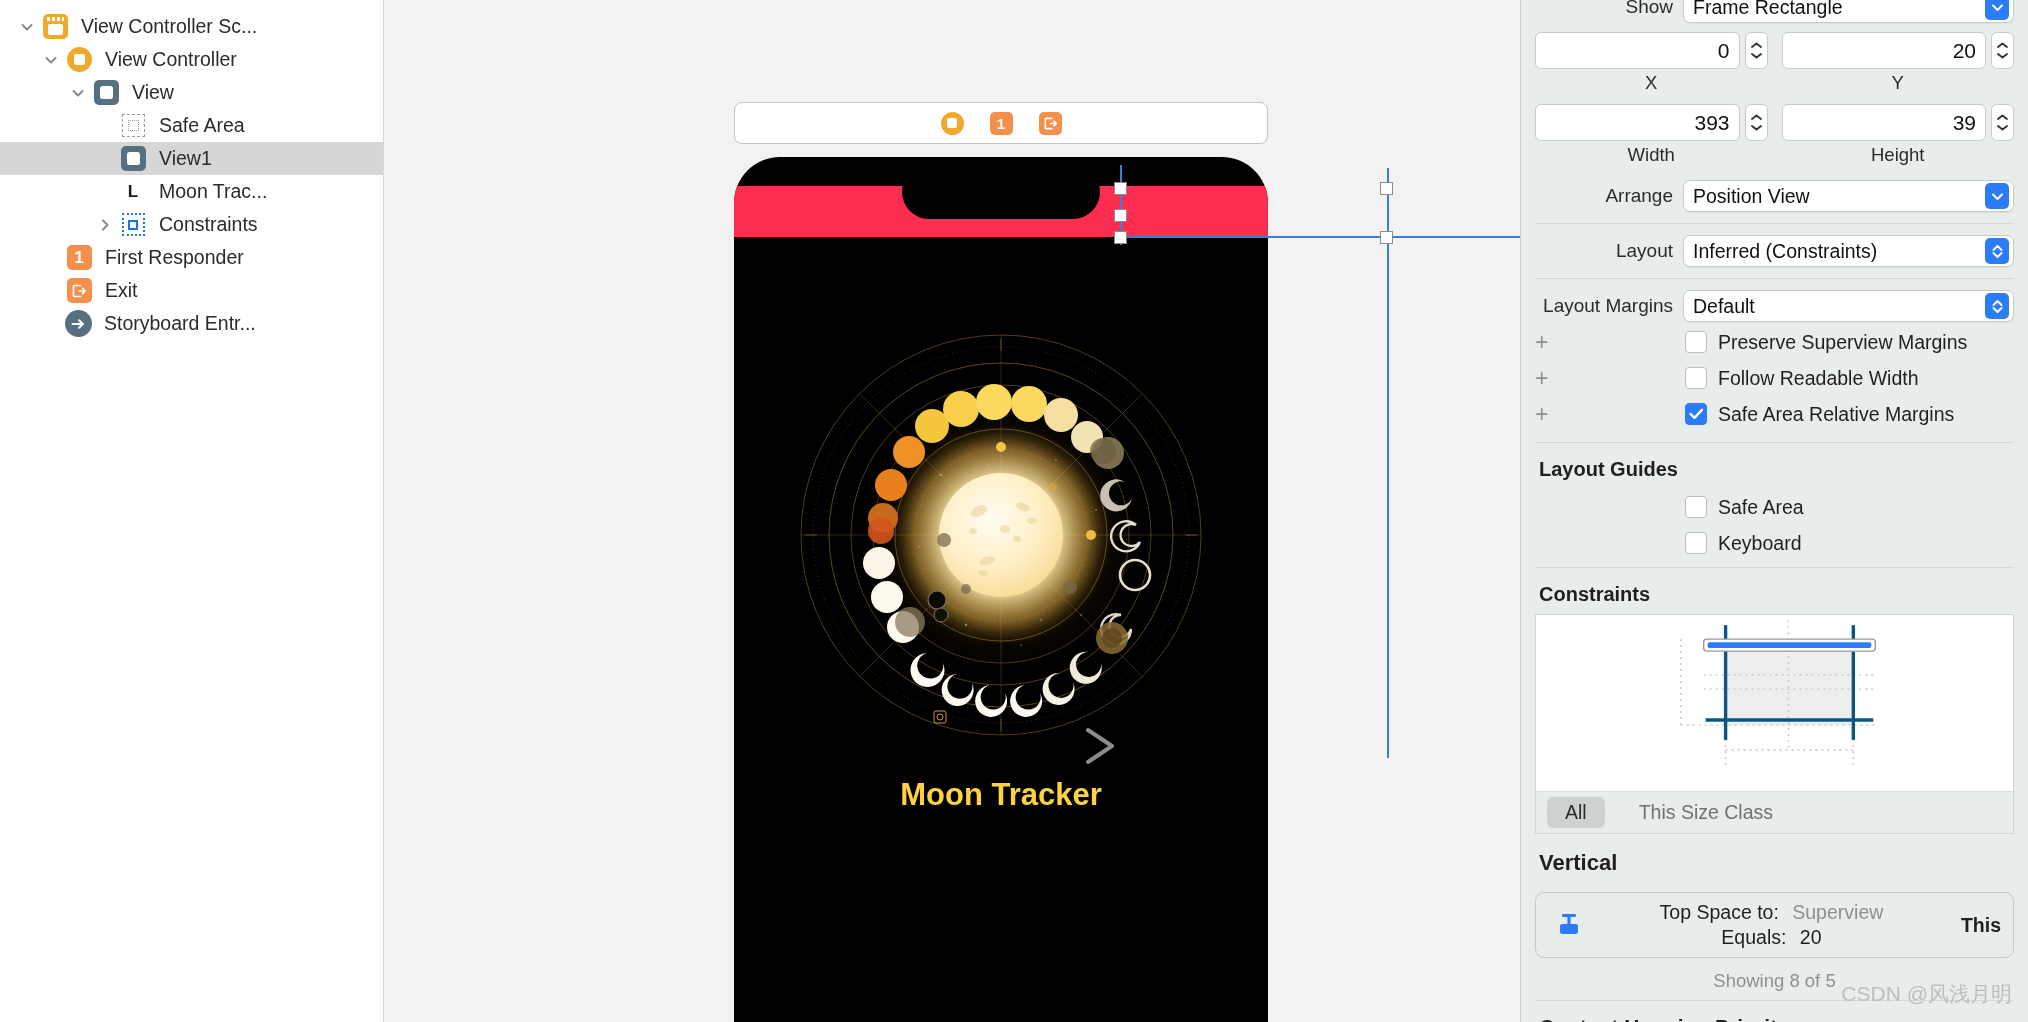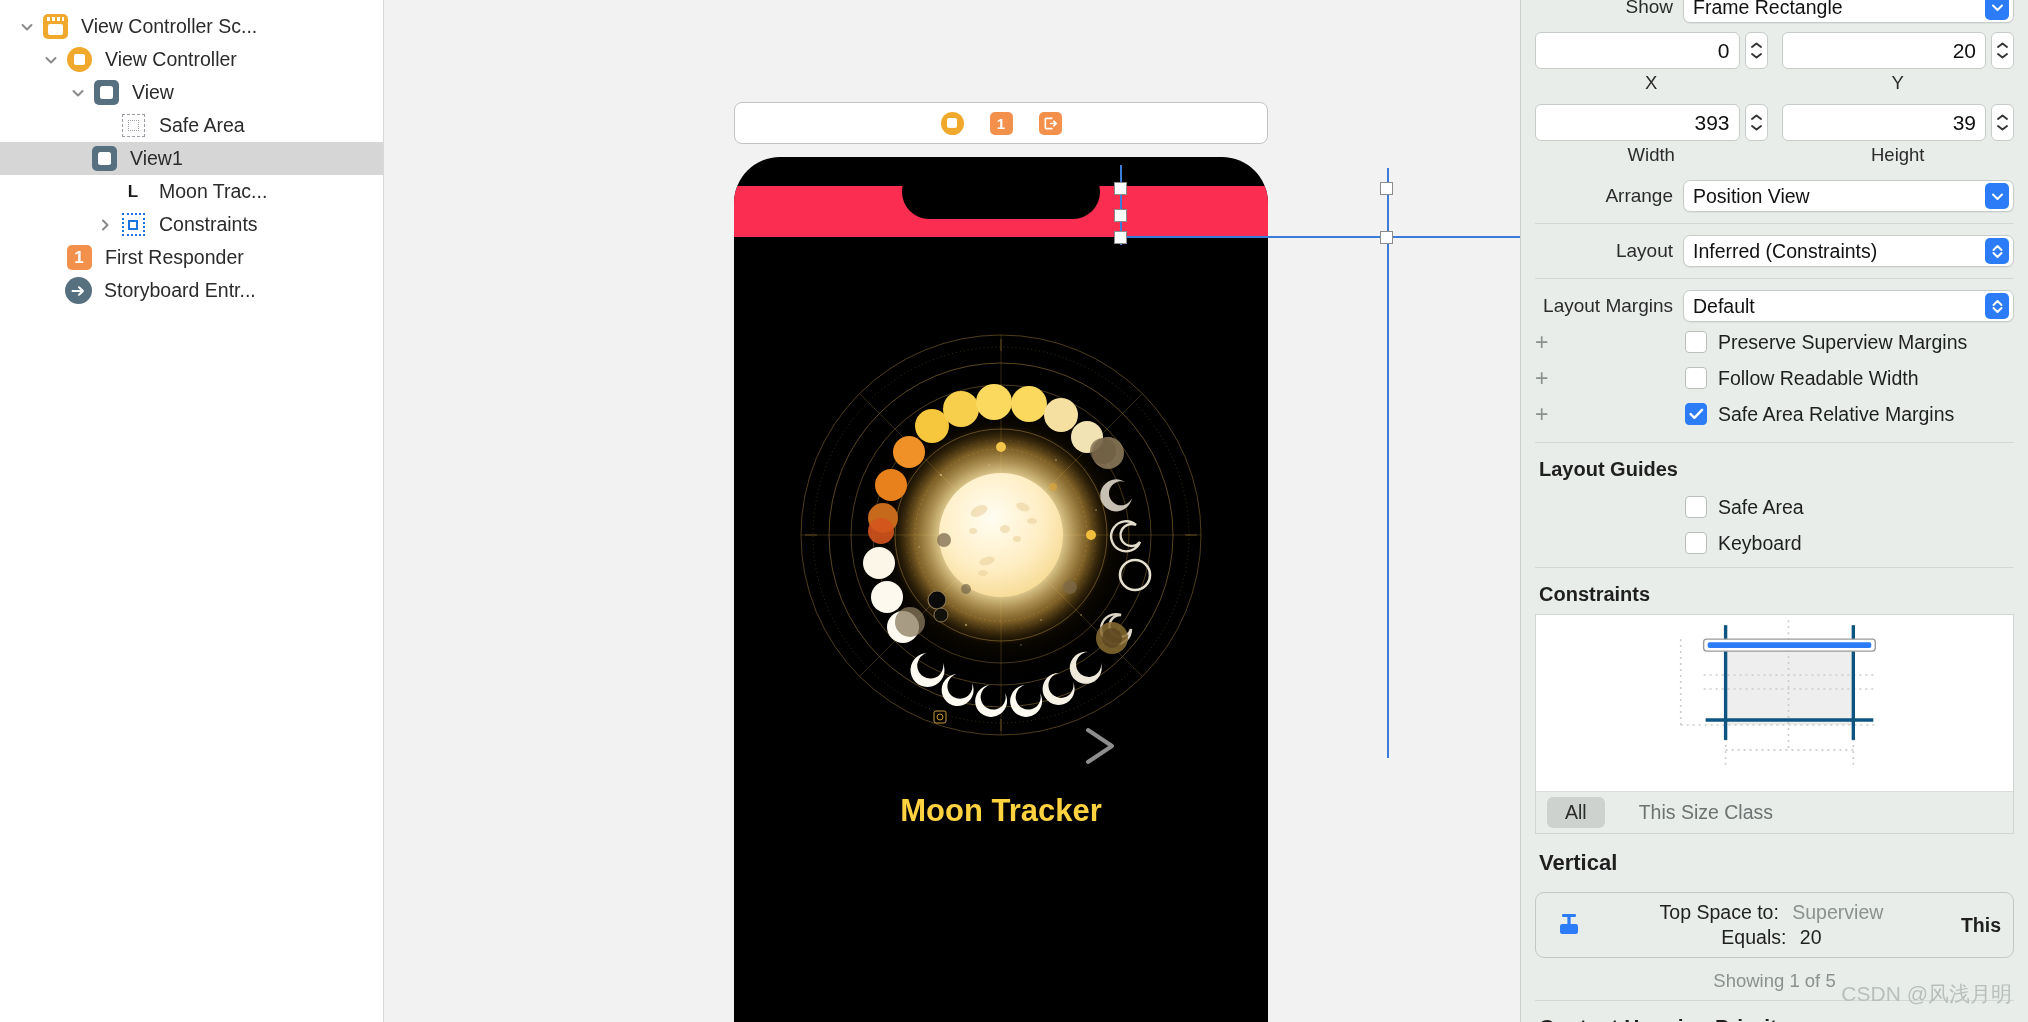--- a/index.html
+++ b/index.html
@@ -156,21 +156,21 @@
   .moonwrap {
     position:absolute; left:0; top: 80px; width:100%; bottom:0;
     background:#000;
   }
   .moonart {
     position:absolute; left:50%; top: 88px; transform:translateX(-50%);
     width: 420px; height: 420px;
   }
   .app-title {
     position:absolute; left:0; right:0; top: 540px;
-    text-align:center; color:#ffd23f; font-size: 31px; font-weight: 700; margin-top: 16px;
+    text-align:center; color:#ffd23f; font-size: 31px; font-weight: 700;
   }
 
   
   .sel-line { position:absolute; background:#3b7dd8; z-index: 20; }
   .handle {
     position:absolute; width: 13px; height: 13px;
     background:#ffffff; border: 1.5px solid #8c8c8c; z-index: 22;
   }
   .vconstraint {
     position:absolute; width: 2px; background:#3b7dd8; z-index: 19;
@@ -325,21 +325,21 @@
 
     <div class="row" style="padding-left:118px">
       <div class="ic">
           <div class="ic-safe">
             <span></span>
           </div>
         </div>
       <div class="lbl">Safe Area</div>
     </div>
 
-    <div class="row selected" style="padding-left:89px">
+    <div class="row selected" style="padding-left:118px">
       <div class="ic">
           <div class="ic-view">
             <span></span>
           </div>
         </div>
       <div class="lbl">View1</div>
     </div>
 
 
     <div class="row" style="padding-left:118px">
@@ -363,20 +363,31 @@
       <div class="lbl">Constraints</div>
     </div>
 
     <div class="row" style="padding-left:64px">
       <div class="ic">
         <div class="ic-fr">1</div>
       </div>
       <div class="lbl">First Responder</div>
     </div>
 
+    <div class="row" style="padding-left:64px">
+      <div class="ic">
+        <div class="ic-exit">
+          <svg width="16" height="16" viewBox="0 0 16 16">
+            <path d="M9.5 2.5 H3.5 a1 1 0 0 0 -1 1 v9 a1 1 0 0 0 1 1 h6" fill="none" stroke="#fff" stroke-width="1.7" stroke-linecap="round"></path>
+            <path d="M8 8 H14 M11.6 5.4 L14.2 8 L11.6 10.6" fill="none" stroke="#fff" stroke-width="1.7" stroke-linecap="round" stroke-linejoin="round"></path>
+          </svg>
+        </div>
+      </div>
+      <div class="lbl">Exit</div>
+    </div>
 
     <div class="row" style="padding-left:63px">
       <div class="ic">
         <div class="ic-entry">
           <svg width="18" height="18" viewBox="0 0 18 18">
             <path d="M3.5 9 H13.5 M10 5.2 L14 9 L10 12.8" fill="none" stroke="#fff" stroke-width="2" stroke-linecap="round" stroke-linejoin="round"></path>
           </svg>
         </div>
       </div>
       <div class="lbl">Storyboard Entr...</div>
@@ -781,21 +792,21 @@
           <span class="v" style="margin-left:8px">Superview</span>
         </div>
         <div class="cons-l2">
           <span>Equals:</span>
           <span style="margin-left:8px">20</span>
         </div>
       </div>
       <div class="cons-edit">This</div>
     </div>
 
-    <div class="showing">Showing 1 of 5</div>
+    <div class="showing">Showing 8 of 5</div>
     <div class="hr2"></div>
 
     <div class="sec-title" style="padding-top:14px; font-size:21px;">Content Hugging Priority</div>
 
     <div class="watermark">CSDN @风浅月明</div>
   </div>
 
 </div>
 
 </body></html>

